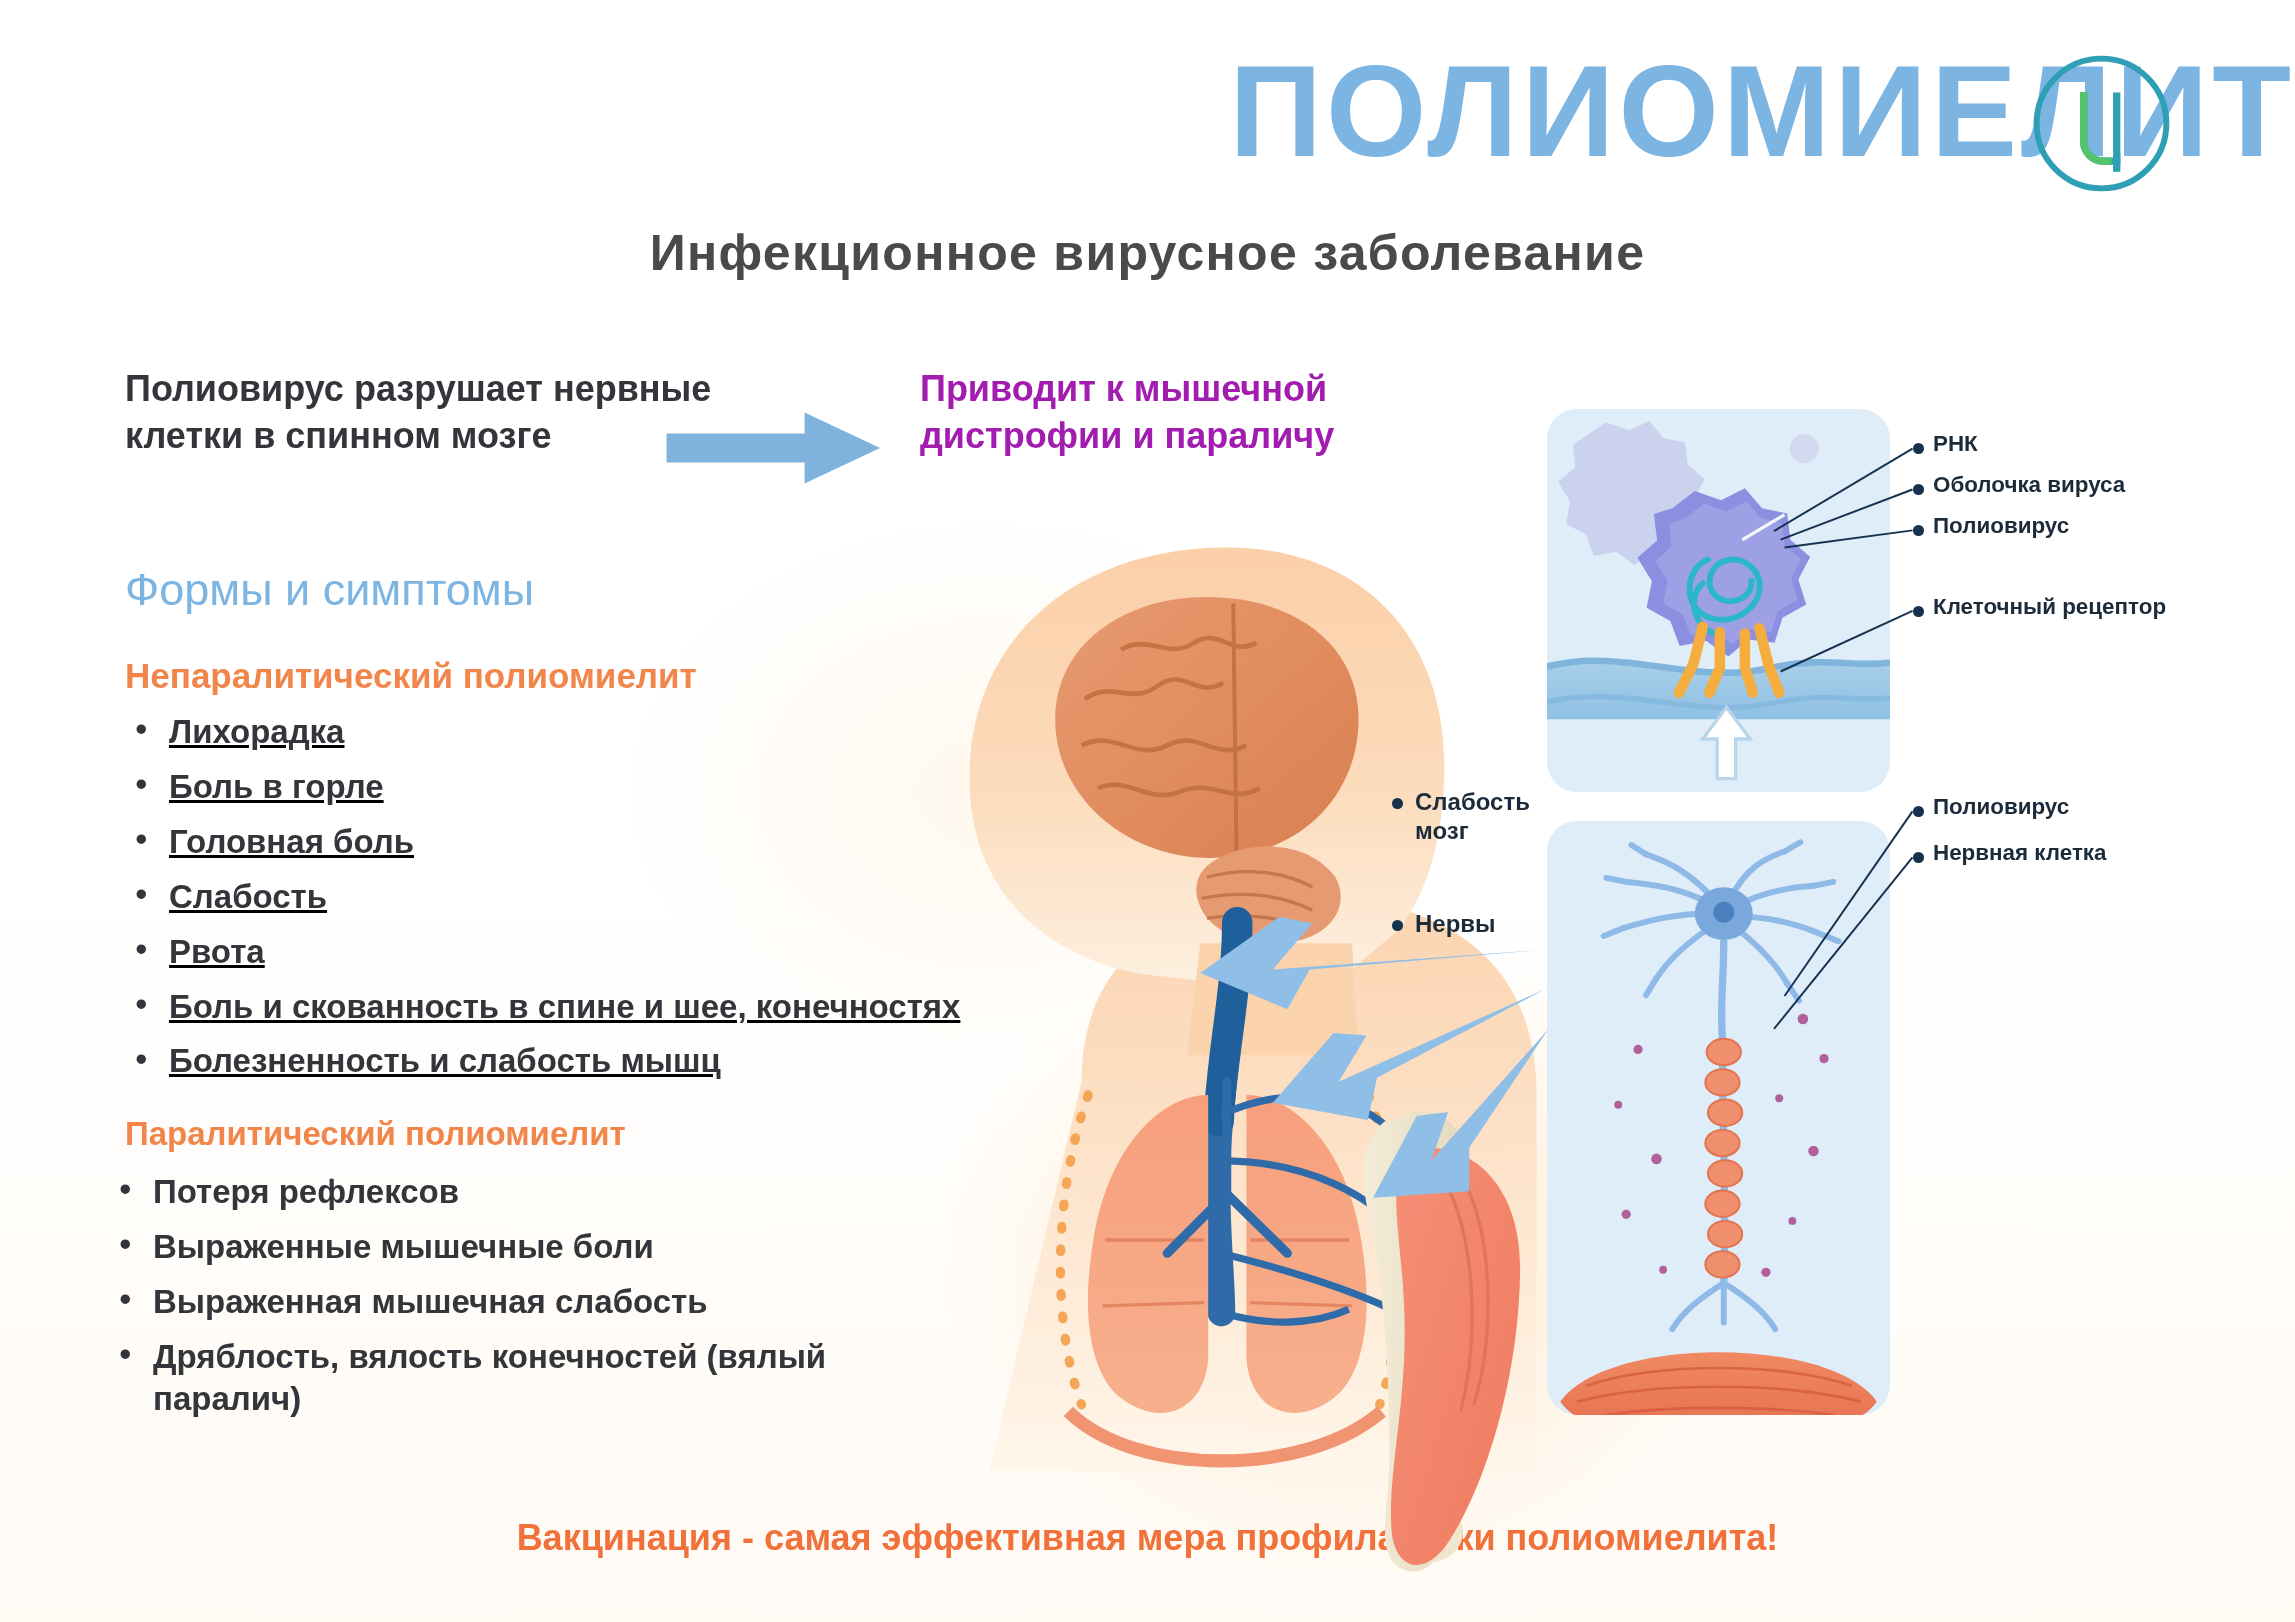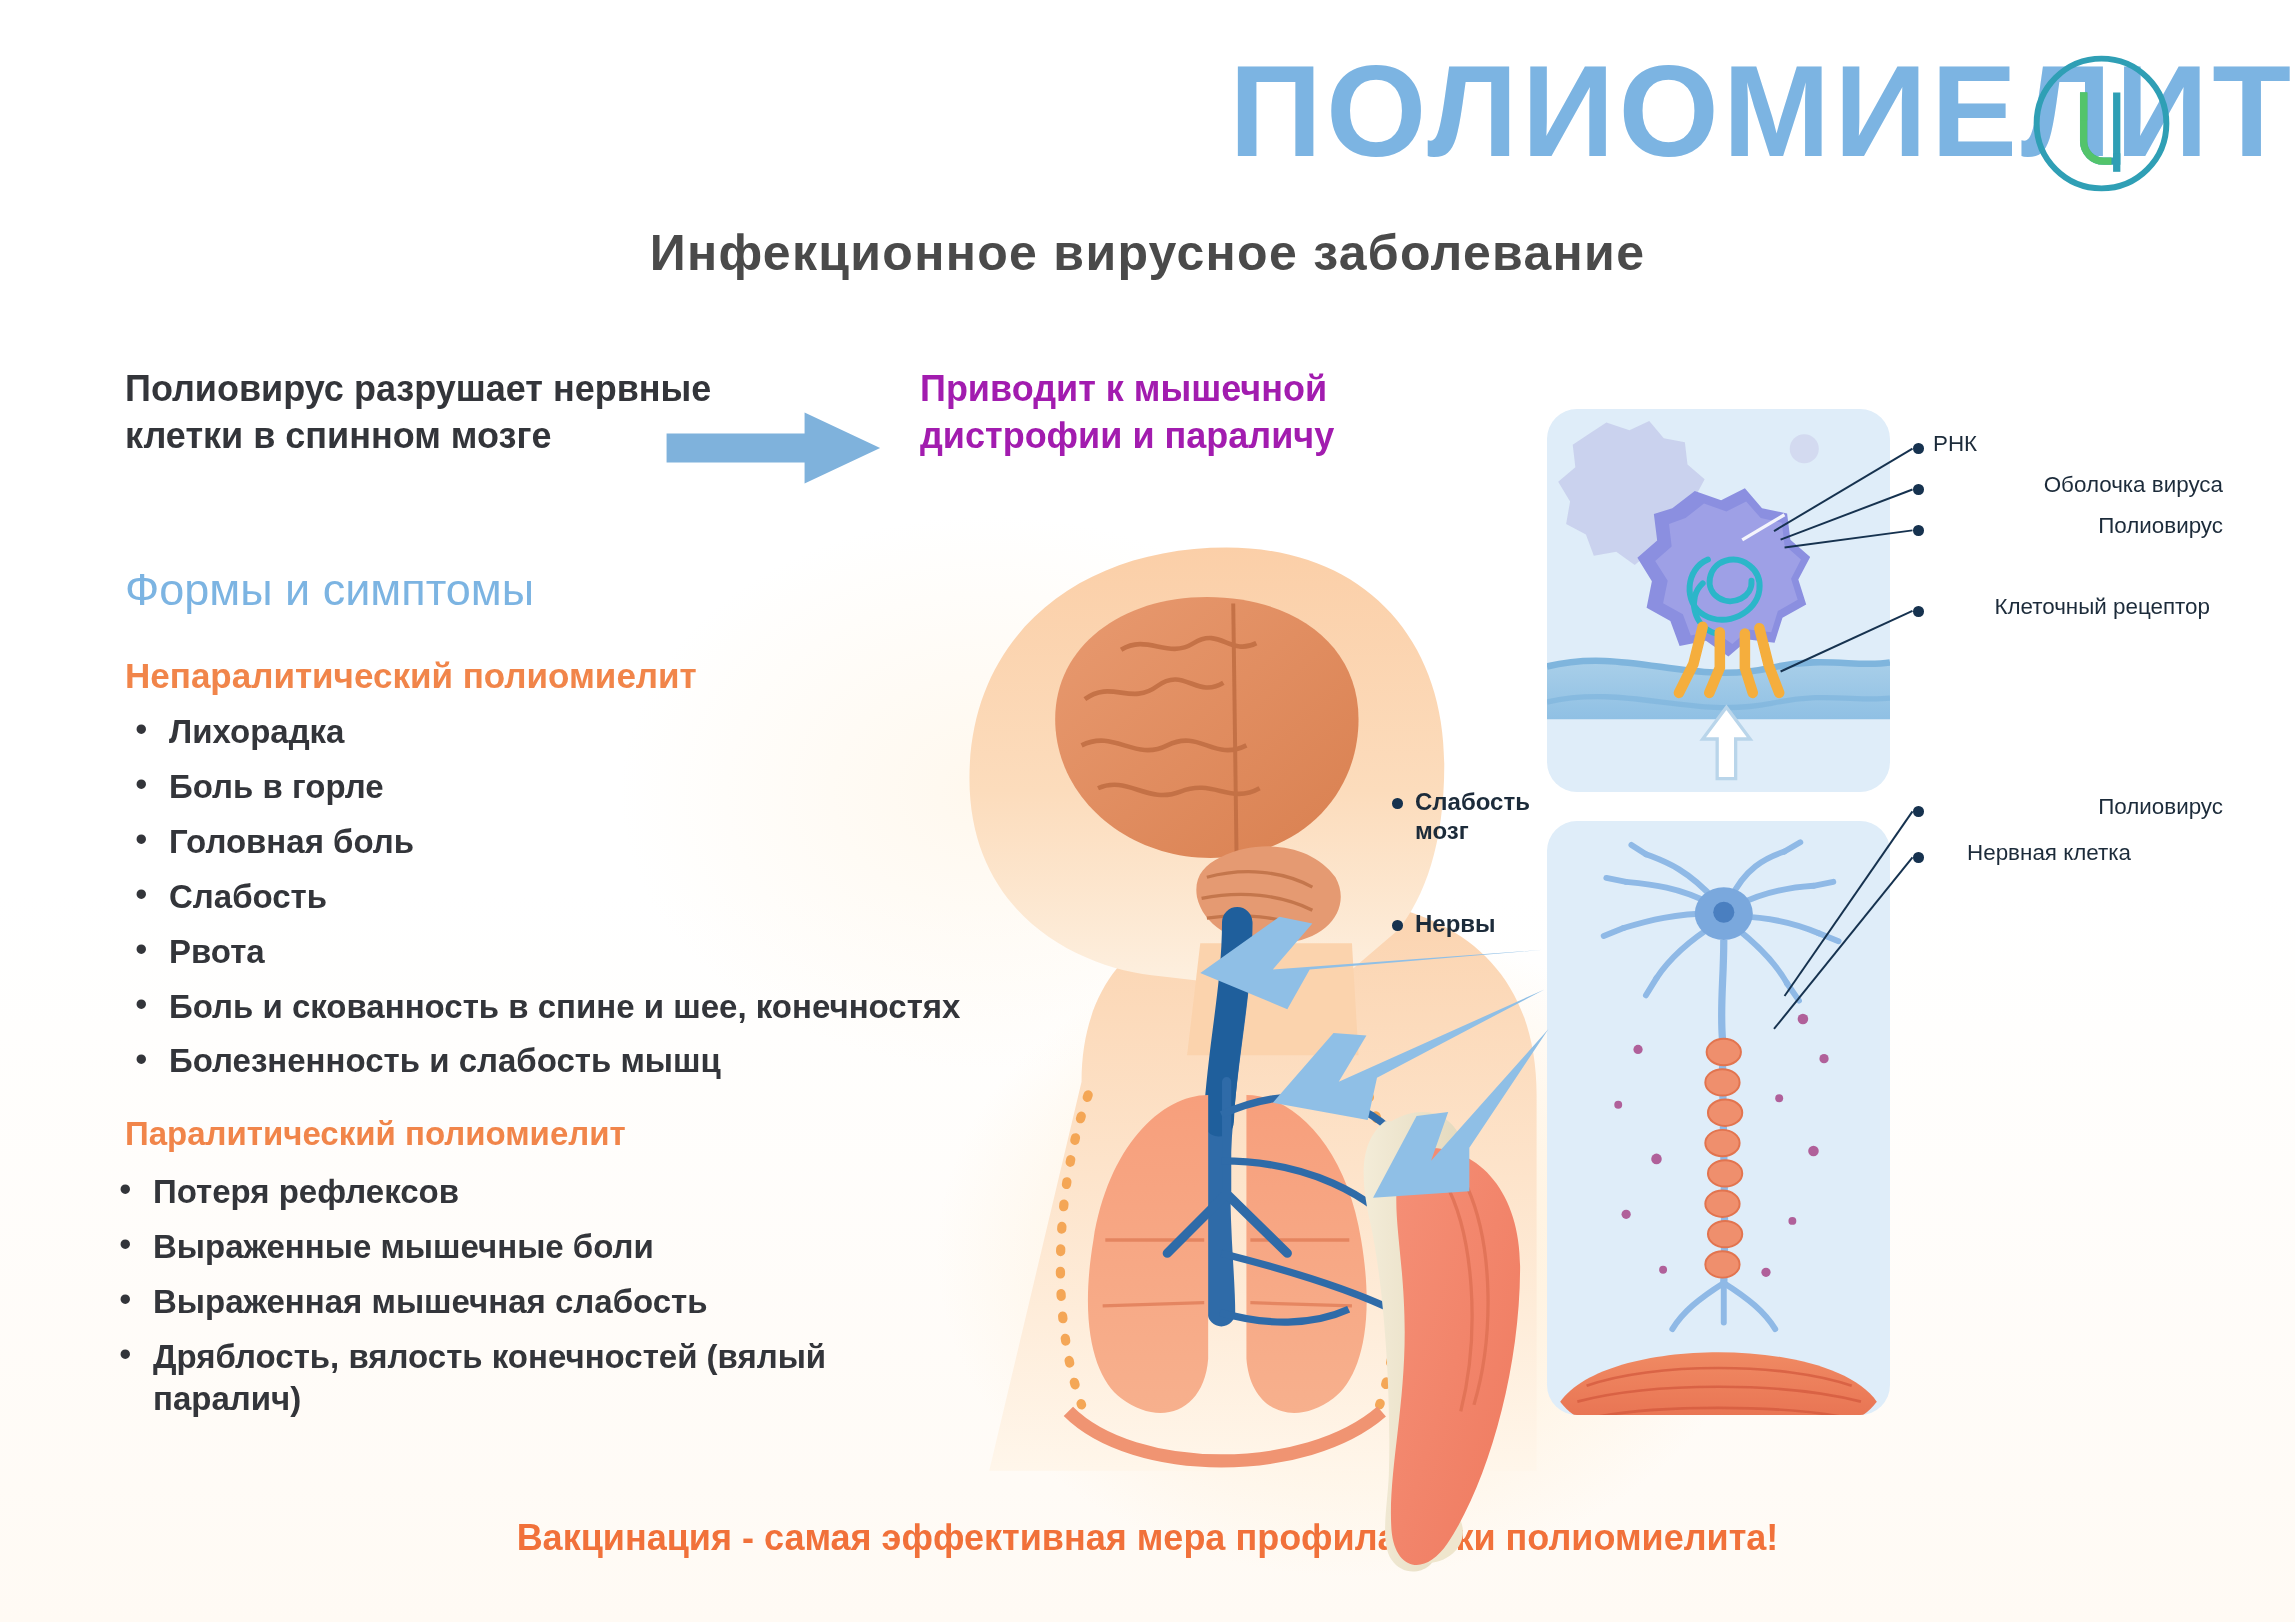--- a/index.html
+++ b/index.html
@@ -131,21 +131,21 @@
     margin-bottom: 13px;
   }
   ul.symptom-list li::before {
     content: "\2022";
     position: absolute;
     left: 10.6px;
     top: -2.6px;
     font-size: 33px;
     color: #33353a;
   }
-  #list-nonparalytic { top: 711px; left: 125px; }
+  #list-nonparalytic { top: 711px; left: 125px; text-decoration: underline; }
   #list-paralytic    { top: 1171px; left: 109px; }
 
   .footer-note {
     position: absolute;
     top: 1517px;
     left: 0;
     width: 2295px;
     text-align: center;
     font-size: 36px;
     font-weight: bold;
@@ -158,24 +158,23 @@
     background: #dfedf9;
     border-radius: 30px;
   }
   #panel-virus { left: 1547px; top: 409px; width: 343px; height: 383px; overflow: hidden; }
   #panel-nerve { left: 1547px; top: 821px; width: 343px; height: 594px; overflow: hidden; }
 
   
   .callout {
     position: absolute;
     font-size: 22.4px;
-    font-weight: normal;
+    font-weight: bold;
     color: #1c2b3a;
     line-height: 1.2;
-    text-align: right;
   }
   .dot {
     position: absolute;
     width: 10.6px;
     height: 10.6px;
     border-radius: 50%;
     background: #16324f;
   }
 
   

